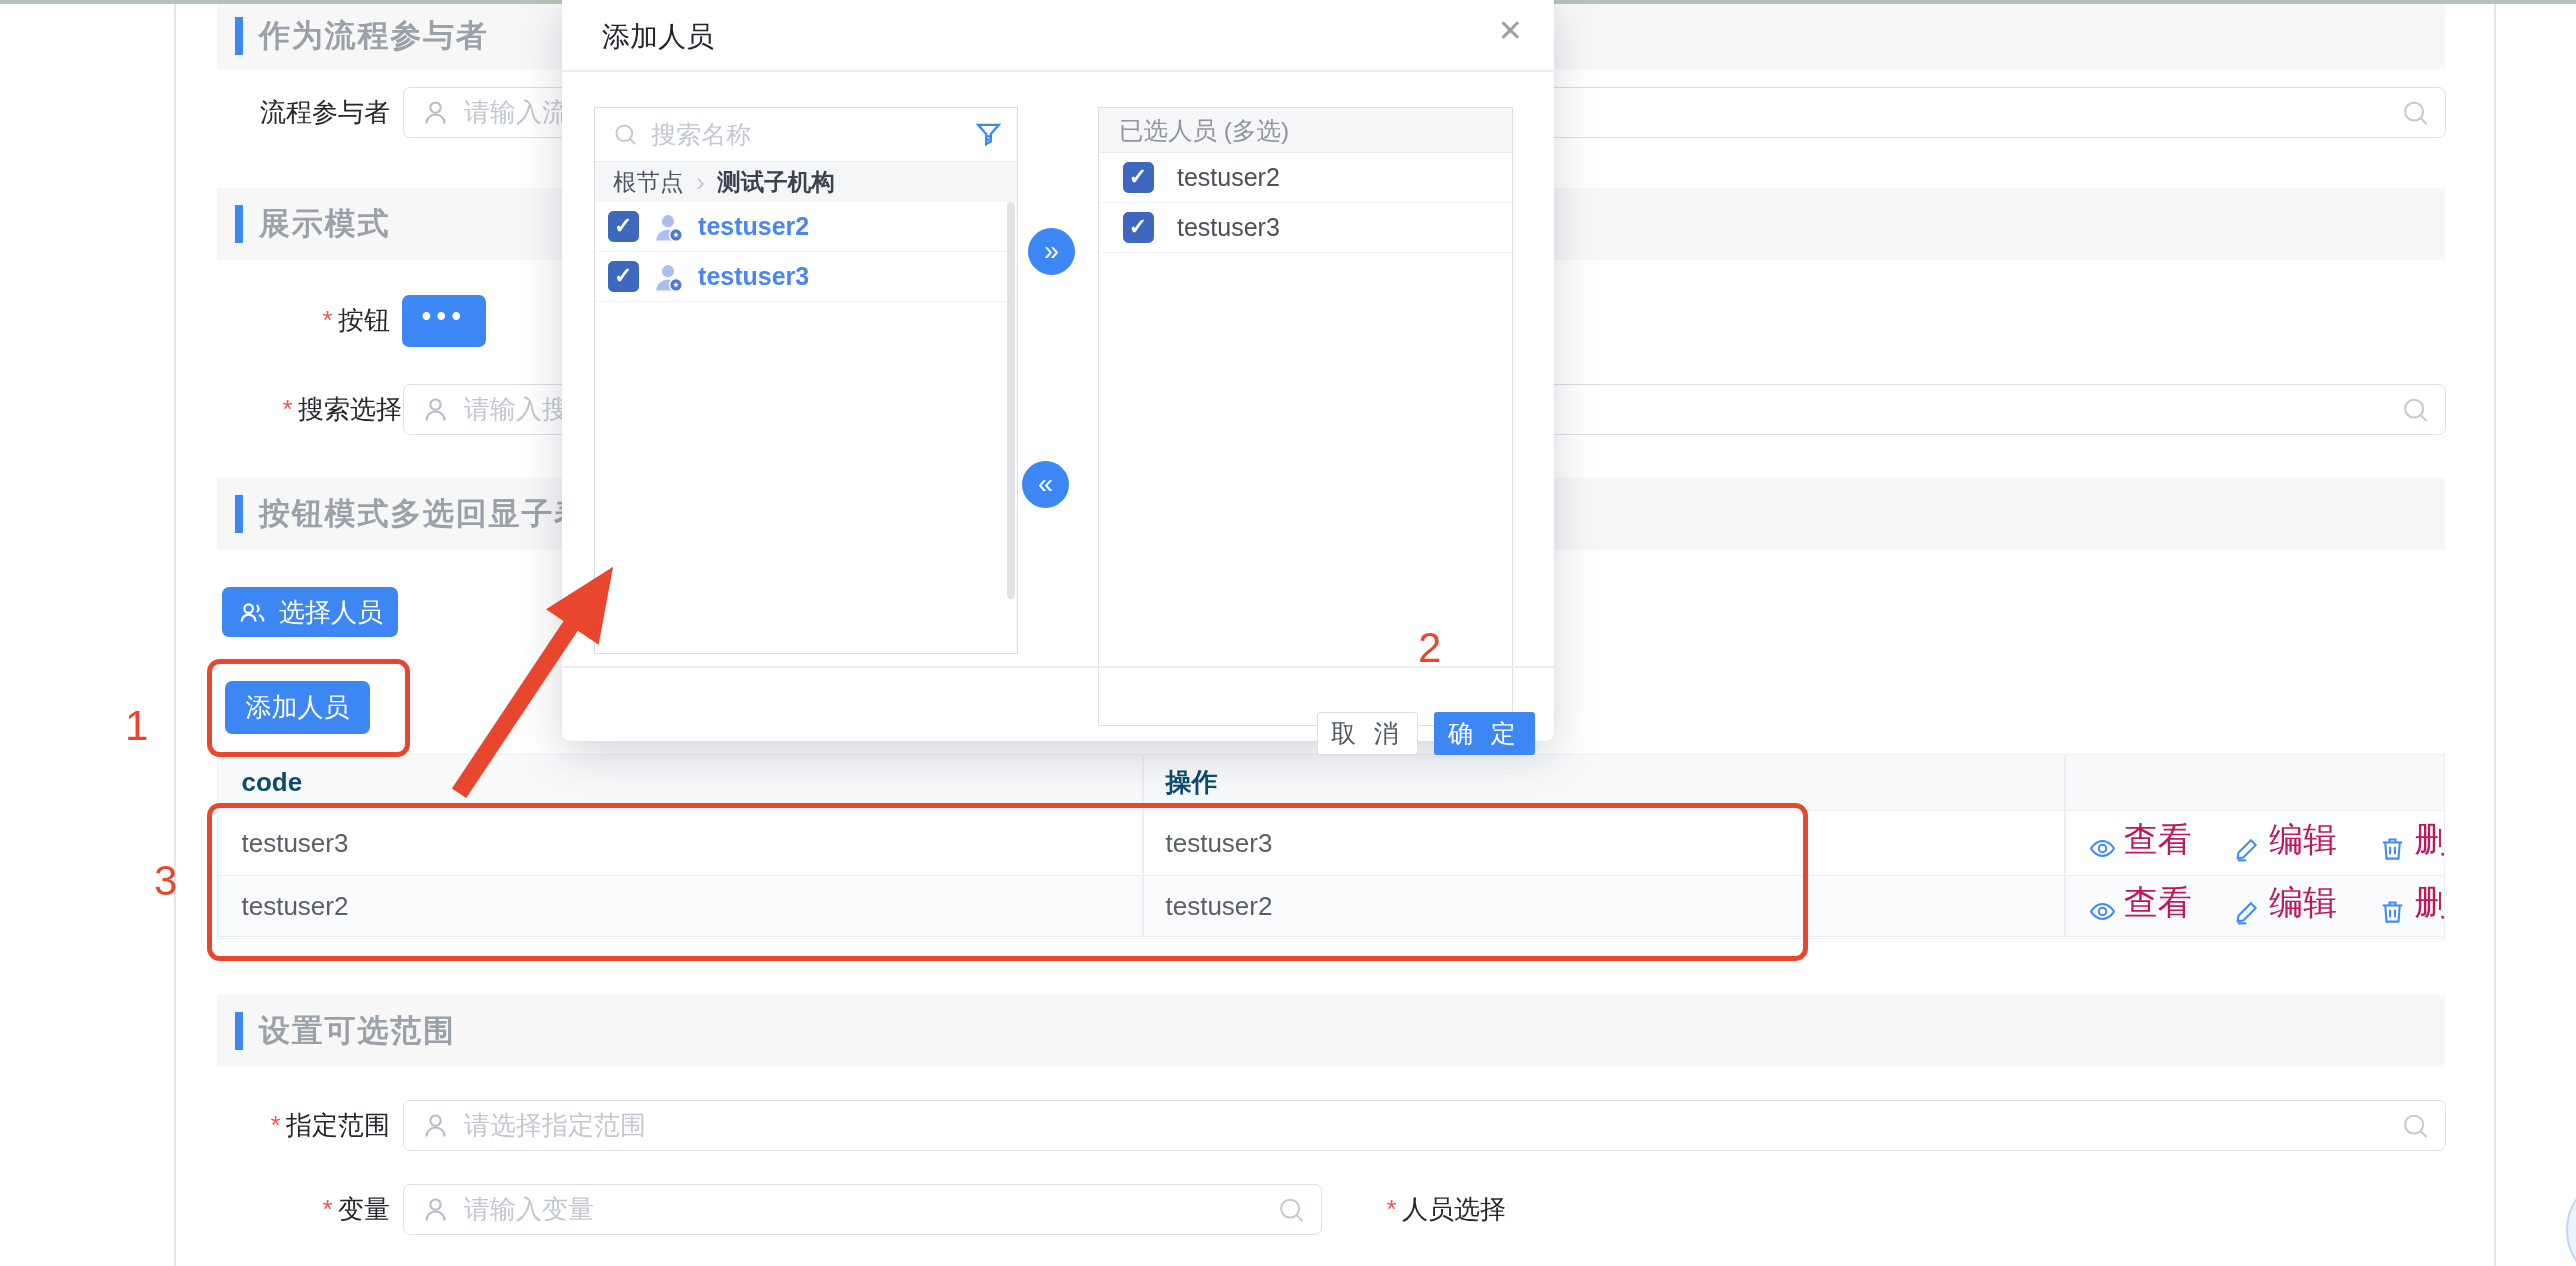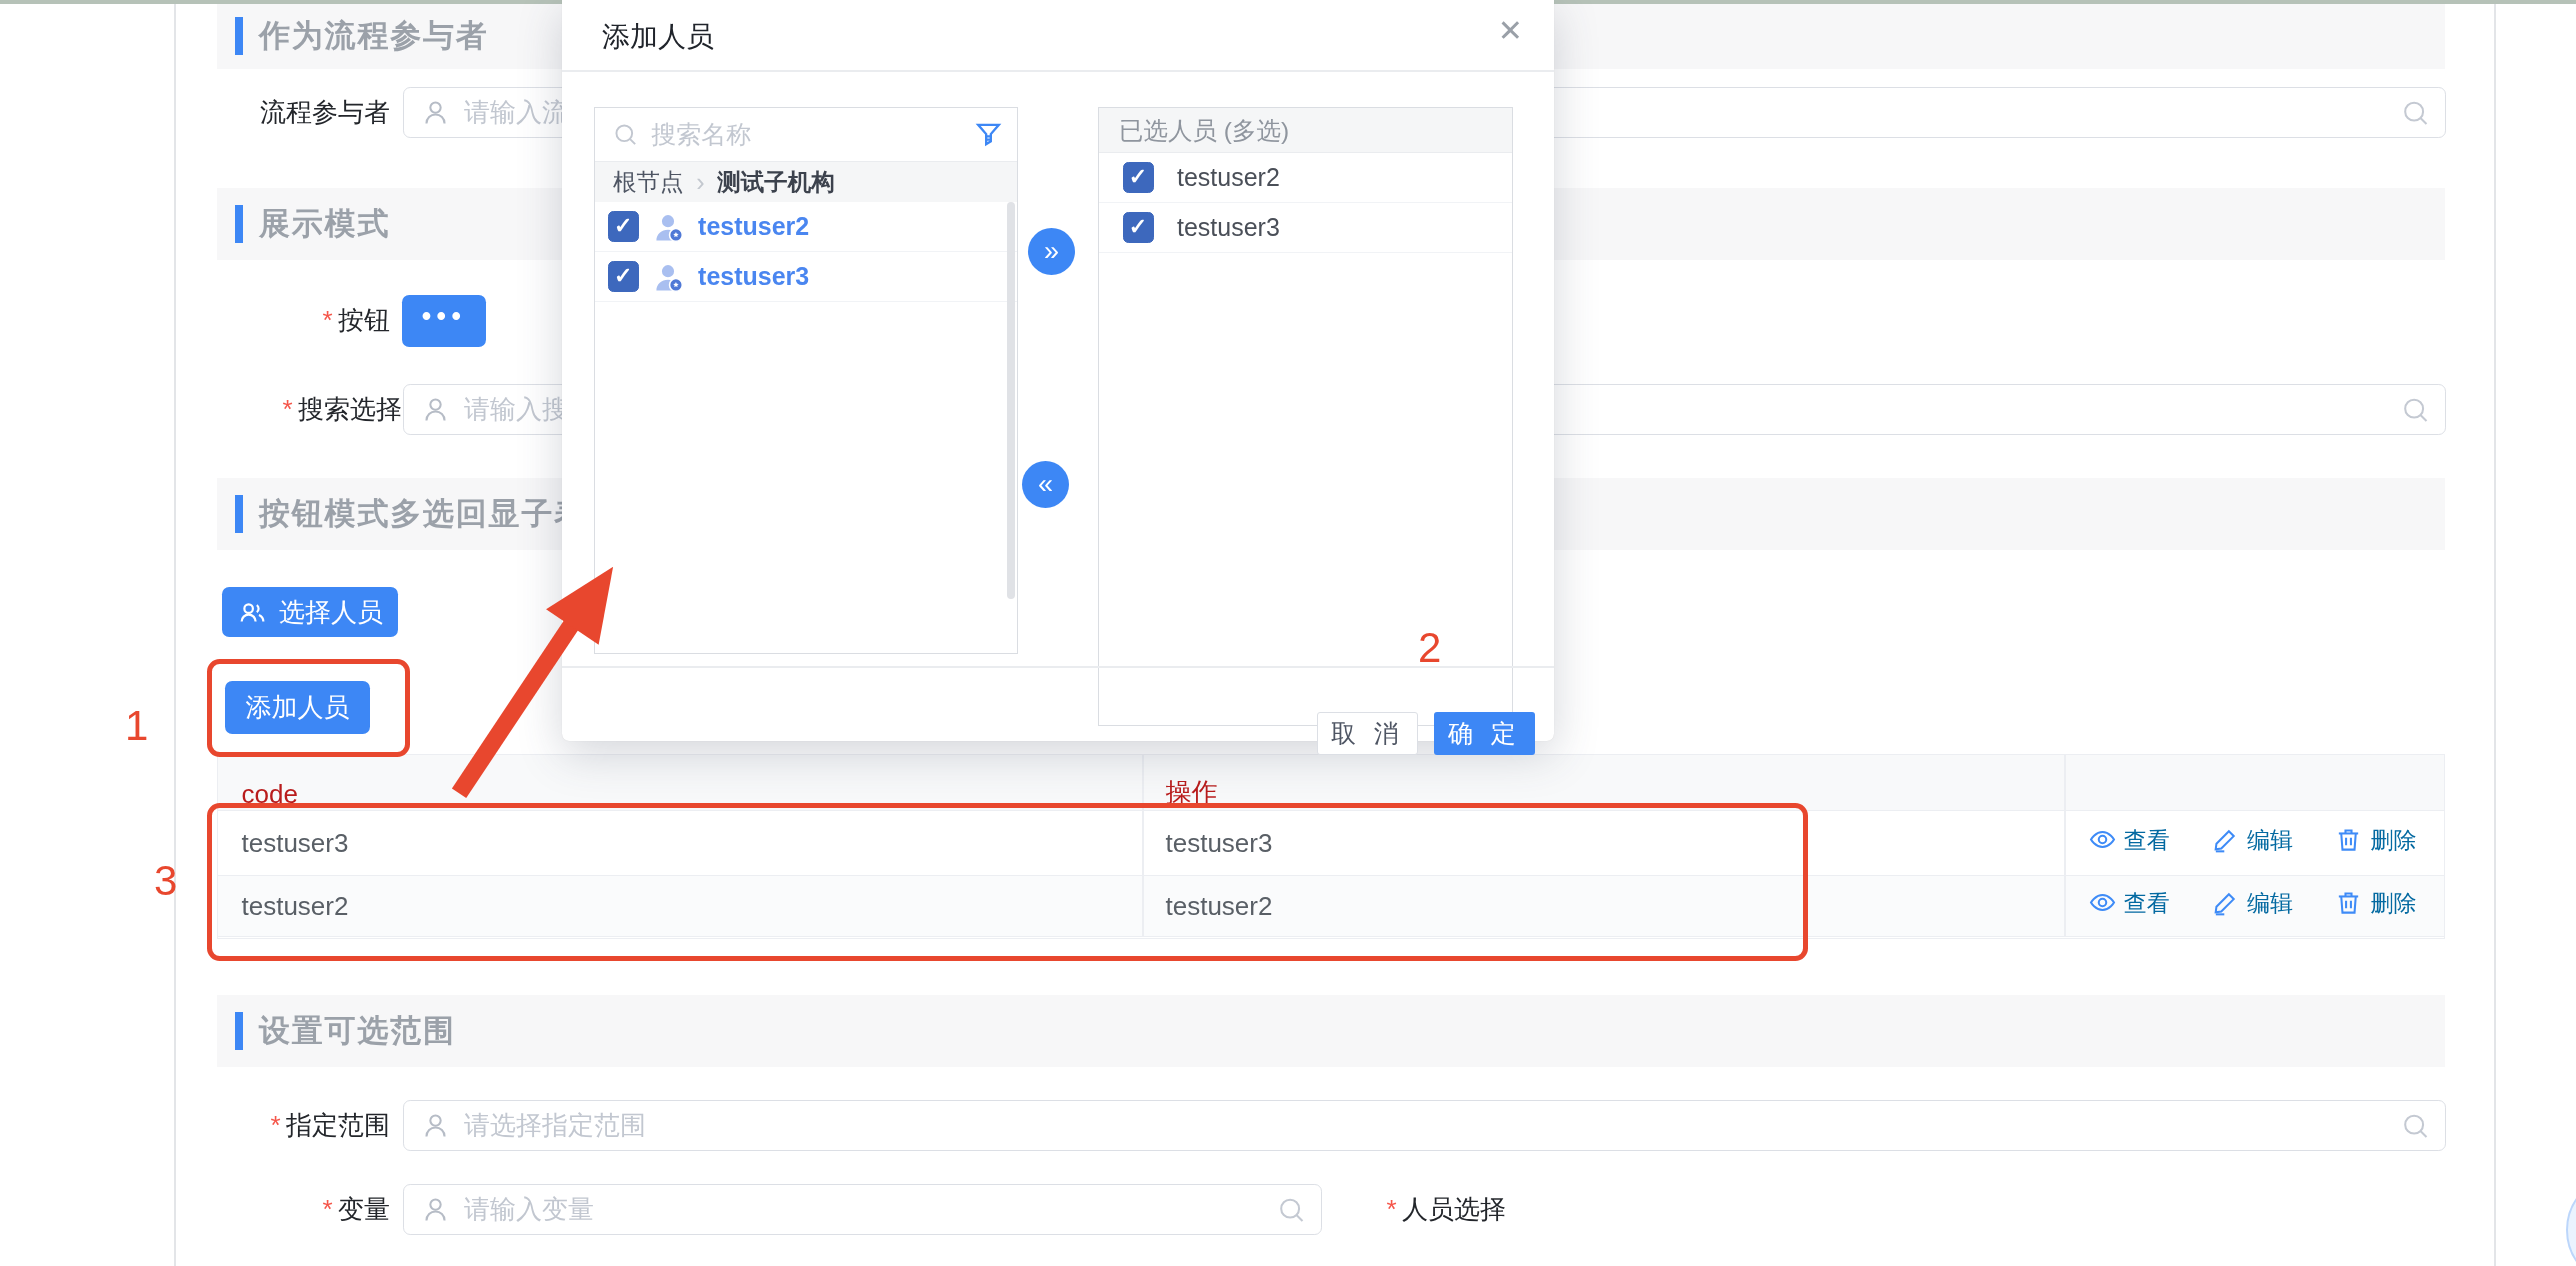--- a/index.html
+++ b/index.html
@@ -22,30 +22,30 @@
   .input-wrap input::placeholder { color:#c2c7d0; }
   .sfx-ico { position:absolute; right:12.7px; top:50%; transform:translateY(-50%); }
 
   .btn-blue { position:absolute; background:#3d87f5; color:#fff; border:none; border-radius:7.2px; font-size:26px; font-family:inherit; display:flex; align-items:center; justify-content:center; gap:11px; cursor:pointer; }
   .dots { letter-spacing:5.4px; font-size:27px; font-weight:bold; line-height:1; padding-bottom:9px; }
 
   
   .tbl { position:absolute; left:217px; top:754px; width:2228px; border:1.8px solid #eceef2; border-bottom:3.6px double #eceef2; font-size:26px; color:#595f66; }
   .t-row { position:relative; display:flex; align-items:center; border-bottom:1.8px solid #eceef2; }
   .t-row:last-child { border-bottom:none; }
-  .t-head { height:56px; background:#f8f9fa; font-weight:normal; color:#b91c1c;align-items:flex-end; }
+  .t-head { height:56px; background:#f8f9fa; font-weight:bold; color:#0c4a6e; }
   .t-body1 { height:65px; background:#fff; }
   .t-body2 { height:60px; background:#fafbfc; }
   .t-c { padding-left:23.5px; overflow:hidden; white-space:nowrap; }
   .c-code { width:924px; }
   .c-name { width:922px; }
   .c-op   { flex:1; }
   .colsep1,.colsep2 { position:absolute; top:0; bottom:0; width:1.8px; background:#eceef2; }
   .colsep1 { left:924px; } .colsep2 { left:1846px; }
-  .op-link { display:inline-flex; align-items:flex-start; gap:7.2px; color:#0369a1; margin-right:34px; cursor:pointer; font-size:23px; }
+  .op-link { display:inline-flex; align-items:flex-end; gap:7.2px; color:#be185d; margin-right:34px; cursor:pointer; font-size:34px; }
 
   
   .modal { position:absolute; left:562px; top:0; width:992px; height:741px; background:#fff; border-radius:0 0 7.2px 7.2px; box-shadow:0 12.7px 45px rgba(60,70,90,.22), 0 0 0.9px rgba(0,0,0,.15); z-index:10; }
   .m-title { position:absolute; left:40px; top:18px; font-size:28px; color:#20242b; }
   .m-close { position:absolute; right:31px; top:16.3px; font-size:30px; color:#9aa0a8; cursor:pointer; line-height:1; }
   .m-hdiv { position:absolute; left:0; top:70px; width:100%; height:1.8px; background:#eaecef; }
   .panel { position:absolute; top:107px; background:#fff; border:1.8px solid #dadde2; }
   .panel-l { left:32px; width:424px; height:547px; }
   .panel-r { left:536px; width:415px; height:619px; }
   .m-search { position:relative; height:54px; border-bottom:1.8px solid #eaecef; display:flex; align-items:center; padding:0 16.3px; }

